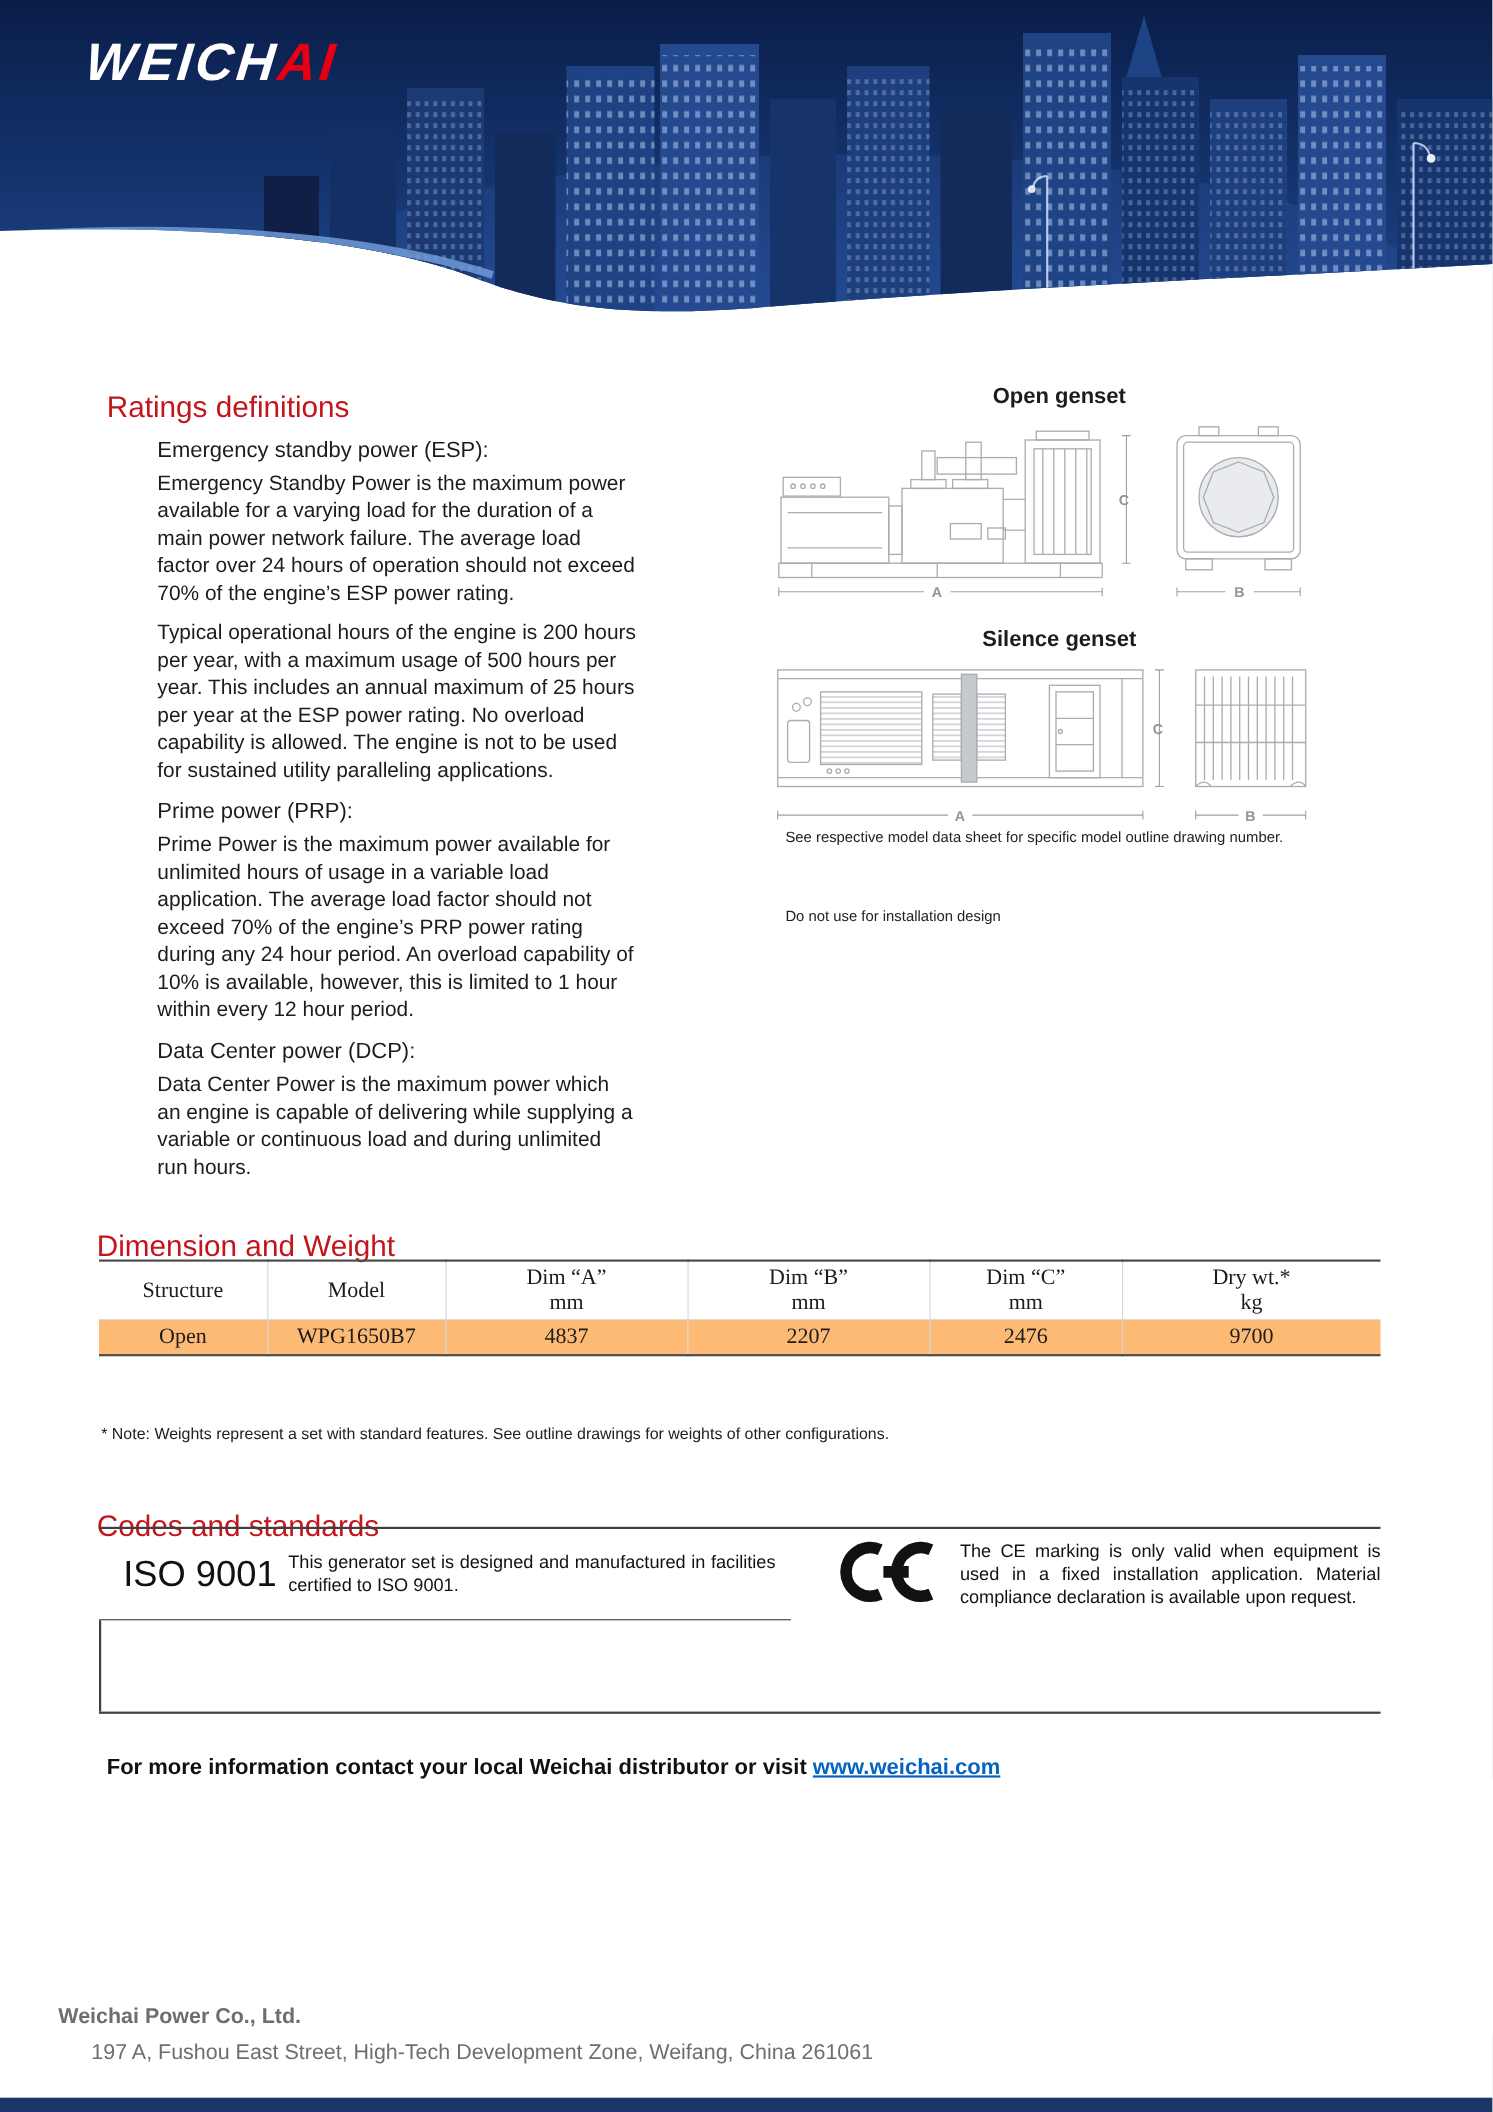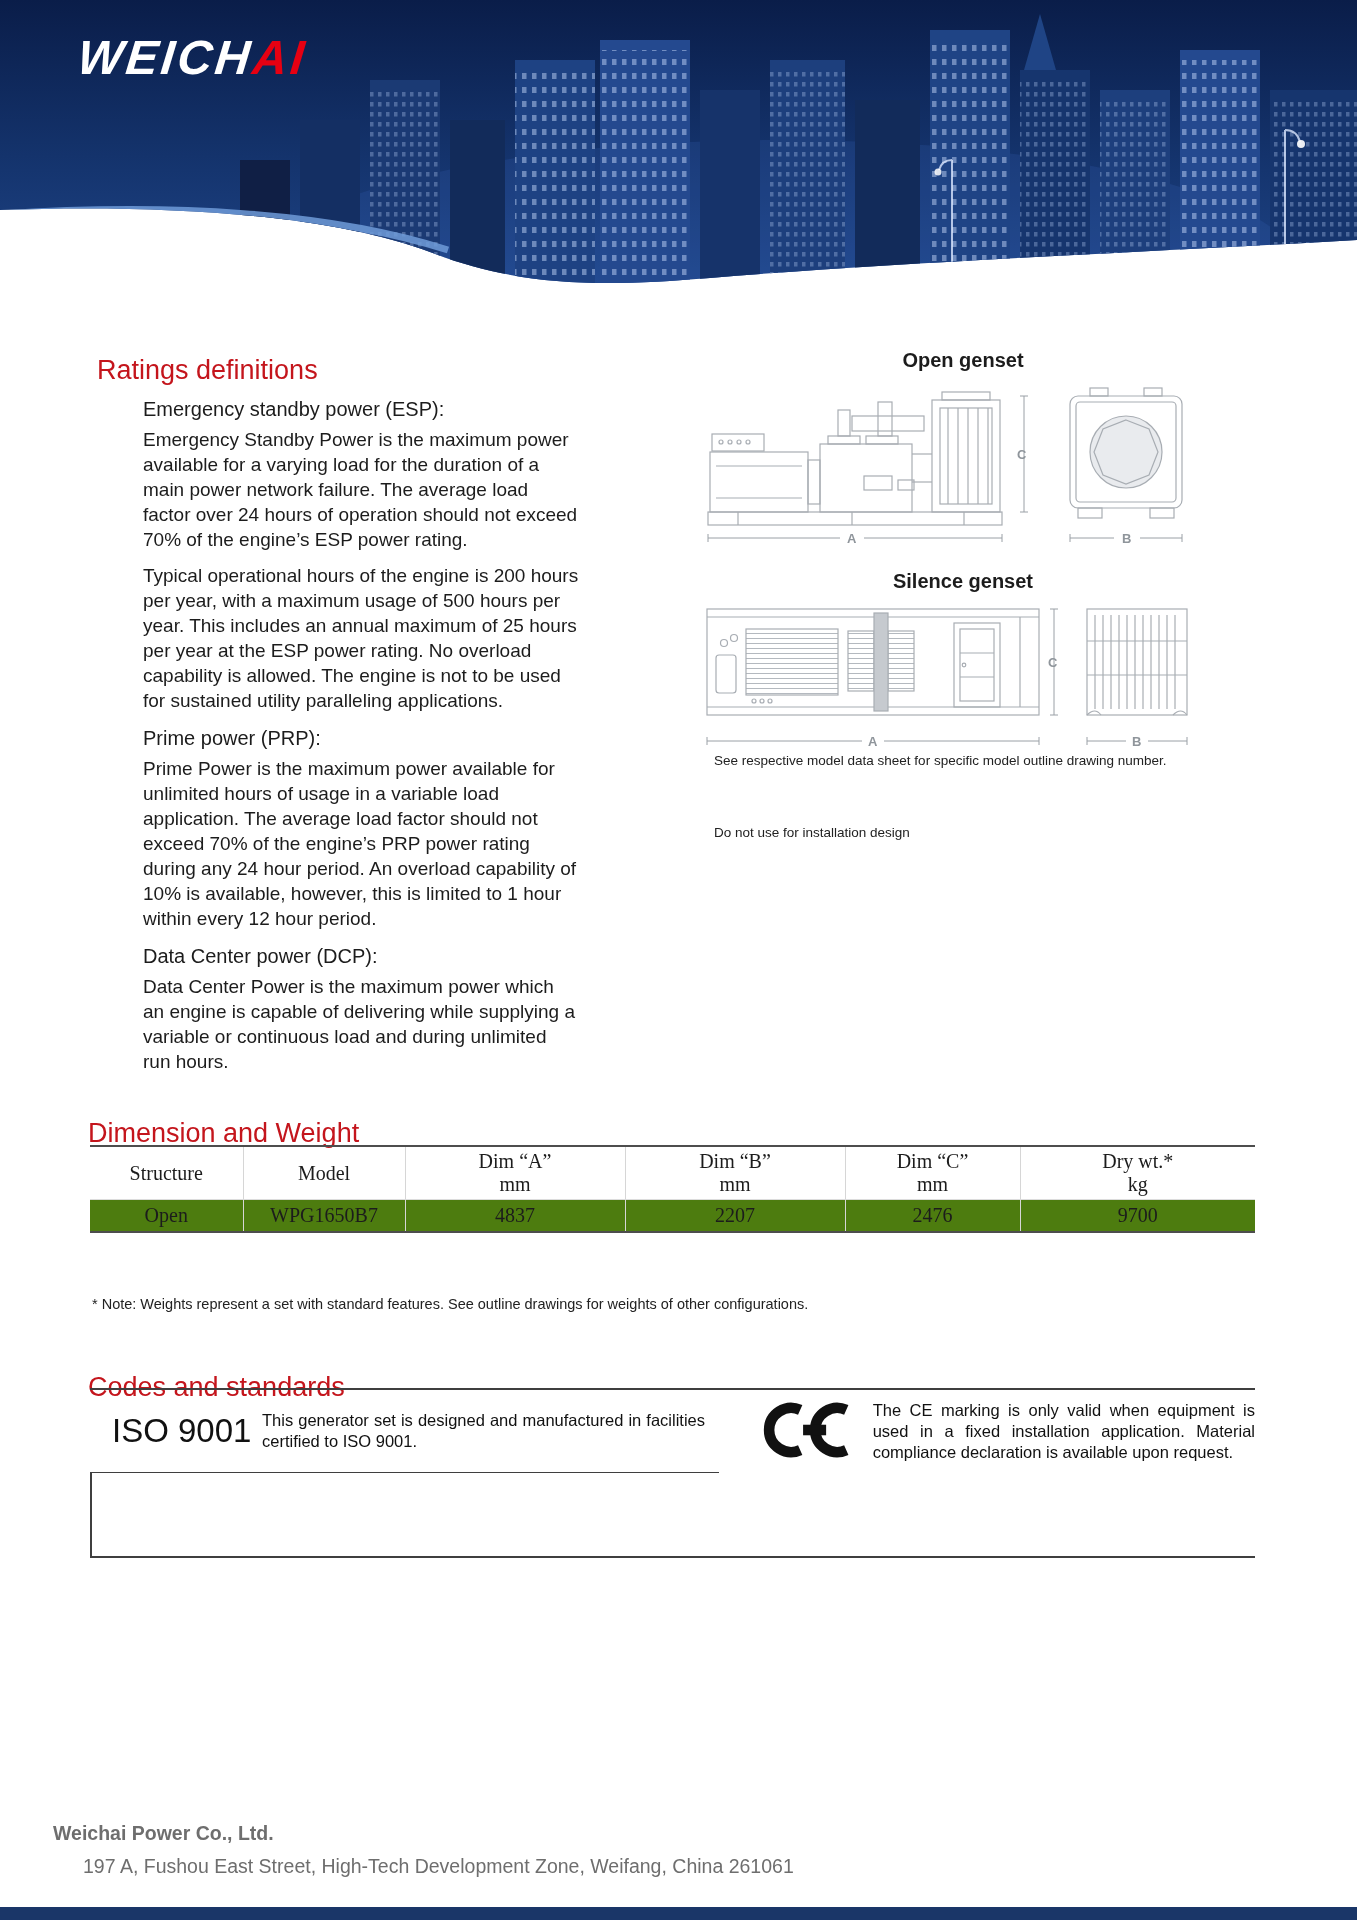--- a/index.html
+++ b/index.html
@@ -46,21 +46,21 @@
               border-top:2px solid #4d4d4d; border-bottom:2px solid #4d4d4d;font-family:Liberation Serif, serif; }
   table.dim th, table.dim td {
     border-left:1px solid #d6d6d6; border-right:1px solid #d6d6d6;
     border-bottom:1px solid #dcdcdc;
     font-size:20px; font-weight:400; text-align:center; vertical-align:middle; padding:0;
   }
   table.dim th { height:52px; }
   table.dim td { height:31px; }
   table.dim th:first-child, table.dim td:first-child { border-left:none; }
   table.dim th:last-child, table.dim td:last-child { border-right:none; }
-  table.dim tr.row-open td { background:#4d7c0f; }
+  table.dim tr.row-open td { background:#fdba74; }
   table.dim tr:last-child td { border-bottom:none; }
   .tbl-note { position:absolute; left:92px; top:1296px; font-size:14.5px; color:#222; }
 
   
   #codes-title { left:88px; top:1350px; }
   .codes-grid {
     position:absolute; left:90px; top:1388px; width:1165px; height:166px;
     border-top:2px solid #3f3f3f; border-bottom:2px solid #3f3f3f;
     display:grid; grid-template-columns:629px 536px; grid-template-rows:83px 83px;
   }
@@ -377,18 +377,21 @@
           <path d="M45,10 A23,23 0 1 0 45,52" fill="none" stroke="#111" stroke-width="11"></path>
           <path d="M93,10 A23,23 0 1 0 93,52" fill="none" stroke="#111" stroke-width="11"></path>
           <line x1="48" y1="31" x2="72" y2="31" stroke="#111" stroke-width="11"></line>
         </svg>
       </div>
       <div class="std-text std-text-left">The CE marking is only valid when equipment is used in a fixed installation application. Material compliance declaration is available upon request.</div>
     </div>
     <div class="codes-cell c-right"></div>
   </div>
 
+  <div class="contact">
+    <span>For more information contact your local Weichai distributor or visit </span><a>www.weichai.com</a>
+  </div>
 
   <div class="company-name">Weichai Power Co., Ltd.</div>
   <div class="company-addr">197 A, Fushou East Street, High-Tech Development Zone, Weifang, China 261061</div>
   <div class="bottom-bar"></div>
 
 </div>
 
 </body></html>

